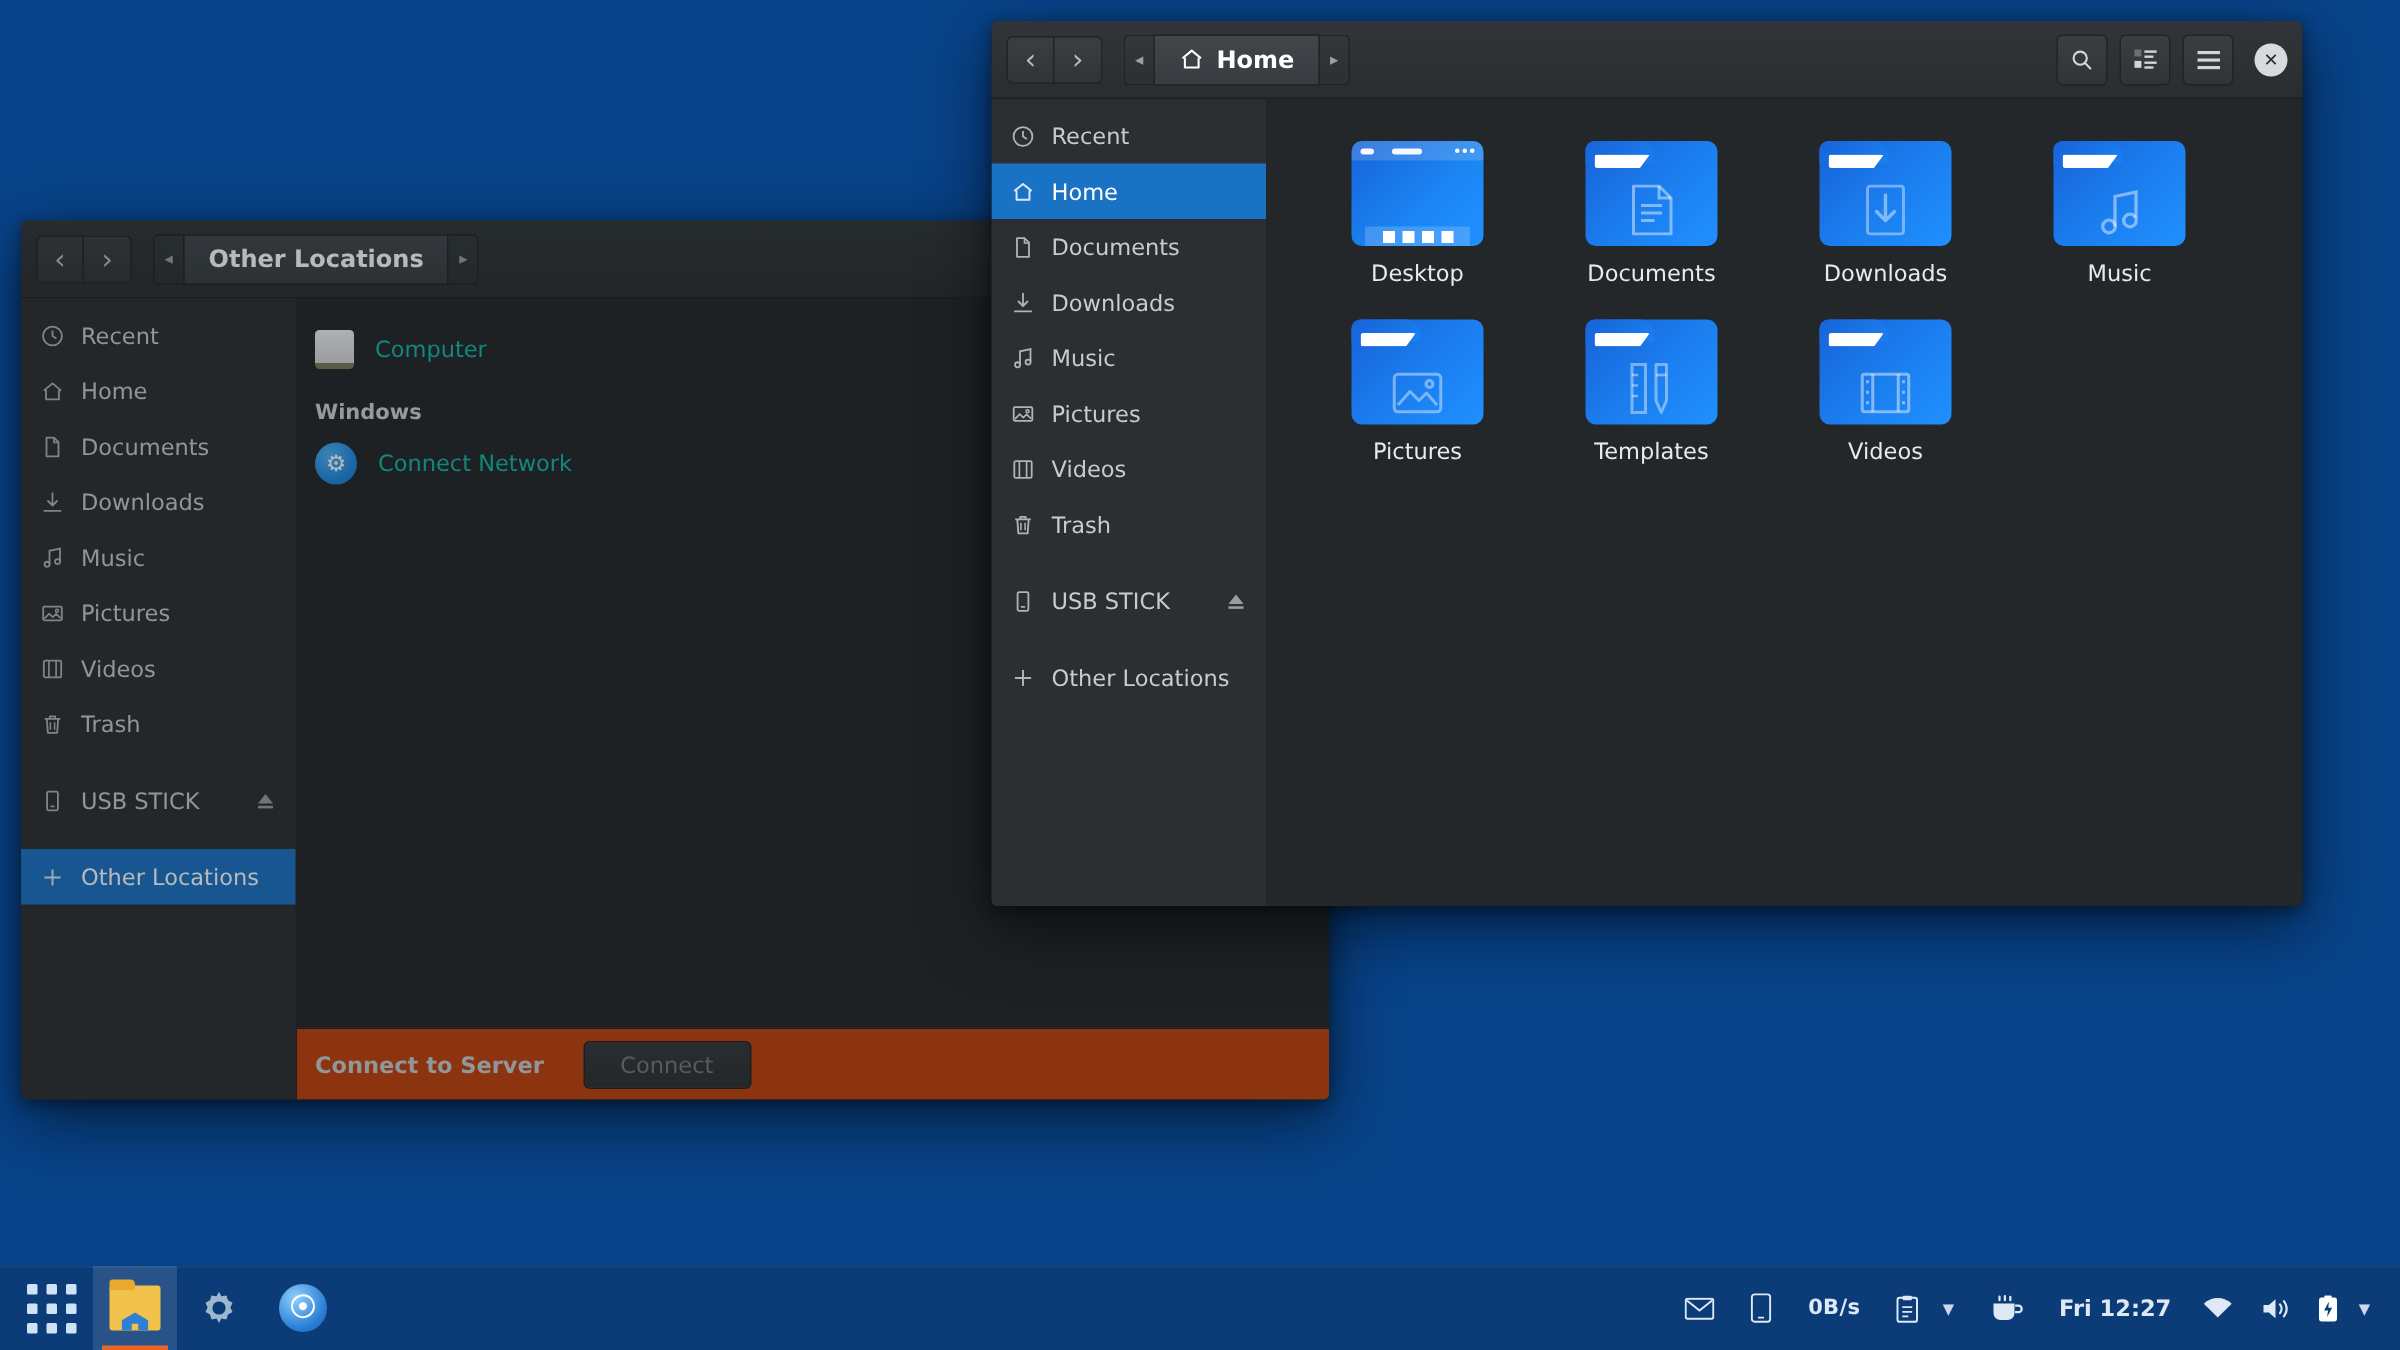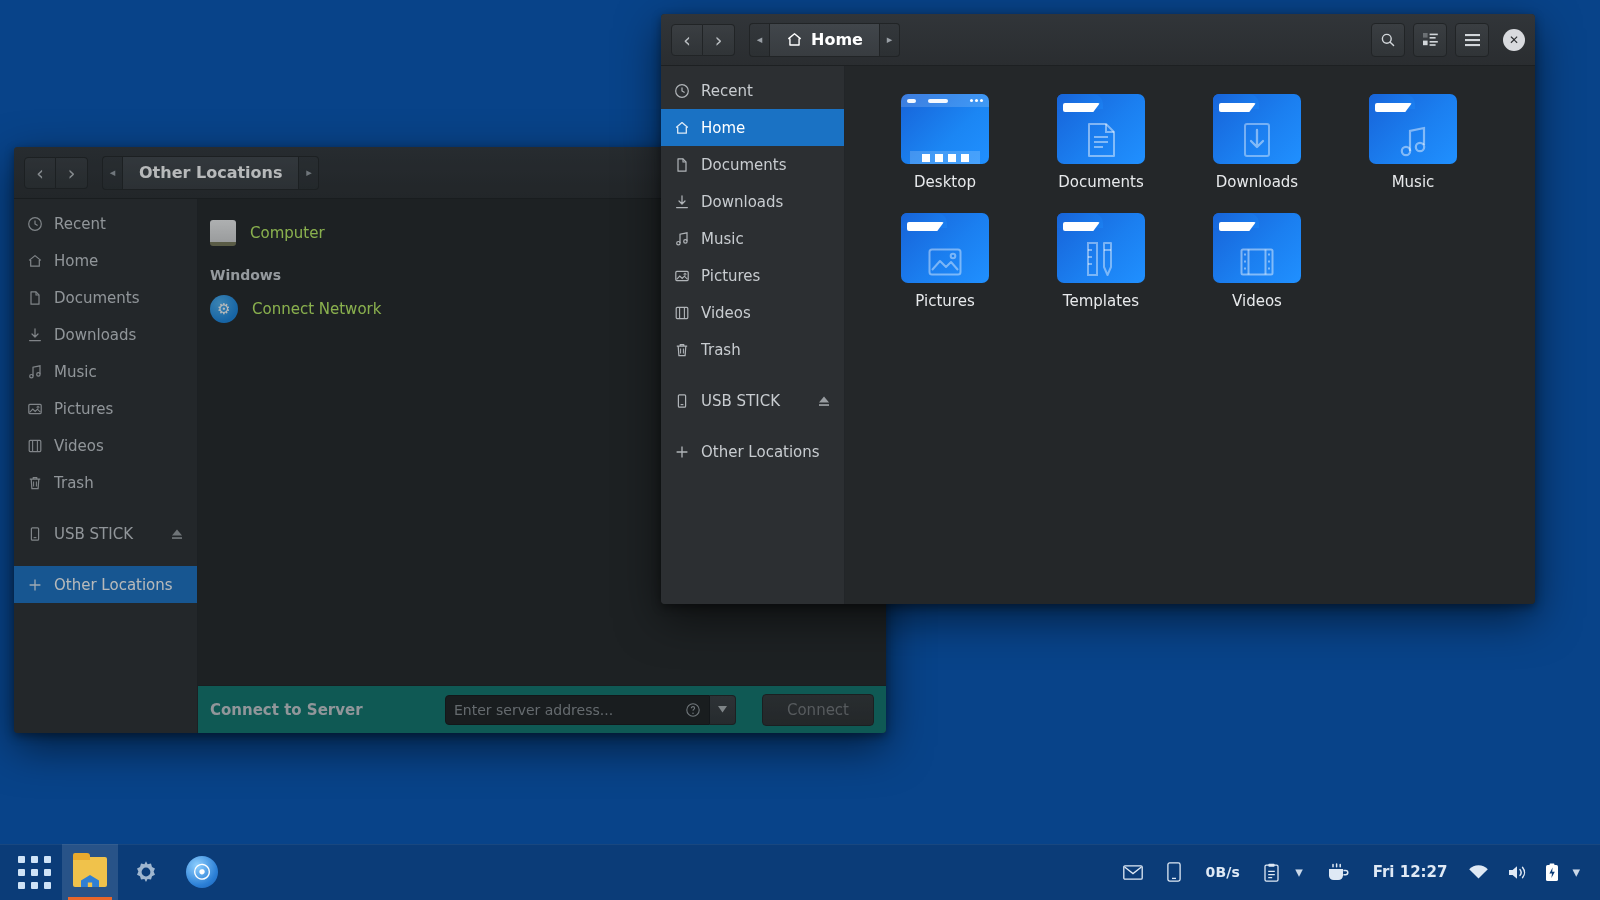--- a/index.html
+++ b/index.html
@@ -152,35 +152,35 @@
   .screenicon .tb-three{ margin-left:auto; display:flex; gap:2px;}
   .screenicon .tb-three i{ width:3px;height:3px;background:#fff;border-radius:50%;display:block;}
   .screenicon .dock { position:absolute; bottom:0; left:9px; right:9px; height:13px;
     background: rgba(255,255,255,.18); display:flex; align-items:center; justify-content:center; gap:5px;}
   .screenicon .dock i{ width:8px;height:8px;background:#fff;display:block;}
 
   
   .ol-main { flex:1; background:#232628; padding: 14px 0 0; position:relative; }
   .ol-head { color:#cfd3d7; font-weight:bold; font-size:14px; padding: 4px 12px 6px; }
   .ol-row { display:flex; align-items:center; height:40px; padding: 0 12px; gap:14px; }
-  .ol-row .nm { color:#bef264; font-size:15px; flex:1; }
+  .ol-row .nm { color:#14b8a6; font-size:15px; flex:1; }
   .ol-row .sz { color:#8d9296; font-size:13px; padding-right:18px;}
   .drive-ic {
     width:26px;height:26px;border-radius:3px;
     background:linear-gradient(#f2f2f2,#d6d6d6);
     border-bottom:4px solid #7a7a5a; position:relative;
   }
   .net-ic{
     width:28px;height:28px;border-radius:50%;
     background: radial-gradient(circle at 35% 30%, #4eb3f5, #1a86e0 70%);
     display:flex;align-items:center;justify-content:center;color:#fff;font-size:15px;
   }
   .connectbar {
     position:absolute; left:0; right:0; bottom:0; height:48px;
-    background:#0f766e; border-top:1px solid #1e2123;
+    background:#c2410c; border-top:1px solid #1e2123;
     display:flex; align-items:center; padding: 0 12px; gap: 12px;
   }
   .connect-label{ color:#c9cdd1; font-weight:bold; font-size:15px; }
   .addr-wrap{ margin-left:auto; display:flex; align-items:center; }
   .addr-field{
     width: 265px; height:30px;
     background:#1d2022; border:1px solid #15181a; border-radius:4px 0 0 4px;
     display:flex; align-items:center; padding: 0 8px;
   }
   .addr-field .ph{ color:#8a8f93; font-size:14px; flex:1;}
@@ -385,38 +385,20 @@
 
       <div class="ol-head" style="padding-top:14px;">Windows</div>
       <div class="ol-row">
         <span class="net-ic">⚙</span>
         <span class="nm">Connect Network</span>
         <span class="sz"></span>
       </div>
 
       <div class="connectbar">
         <span class="connect-label">Connect to Server</span>
-        <div class="addr-wrap">
-          <div class="addr-field">
-            <span class="ph">Enter server address...</span>
-            <span class="addr-help">
-                <svg width="16" height="16" viewBox="0 0 16 16">
-                  <circle cx="8" cy="8" r="6.2" fill="none" stroke="currentColor" stroke-width="1.1"></circle>
-                  <path d="M6.4 6.2c0-1 .8-1.6 1.6-1.6s1.6.6 1.6 1.5c0 1.3-1.6 1.3-1.6 2.6" fill="none" stroke="currentColor" stroke-width="1.1"></path>
-                  <circle cx="8" cy="11.2" r=".75" fill="currentColor"></circle>
-                </svg>
-              </span>
-          </div>
-          <div class="addr-drop">
-
-            <svg width="9" height="7" viewBox="0 0 9 7">
-                <path d="M0 0h9L4.5 6.4z" fill="currentColor"></path>
-              </svg>
-          </div>
-        </div>
         <div class="connect-btn">
           <span>Connect</span>
         </div>
       </div>
     </div>
   </div>
 
   <div class="dim"></div>
 </div>
 

